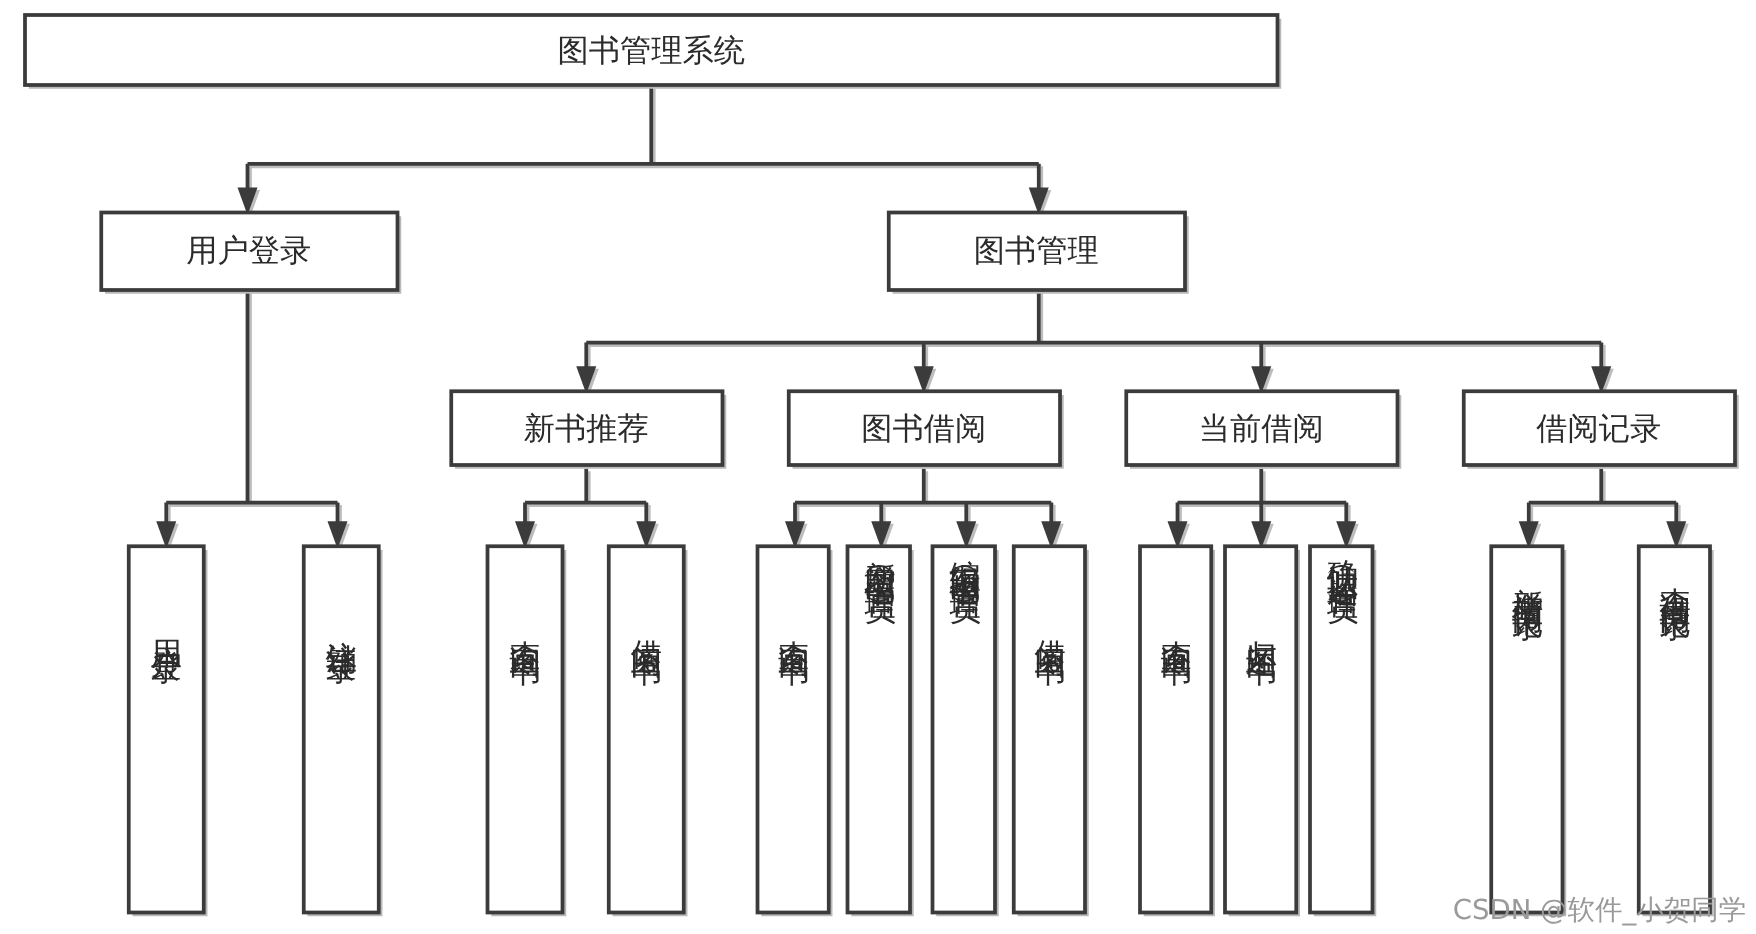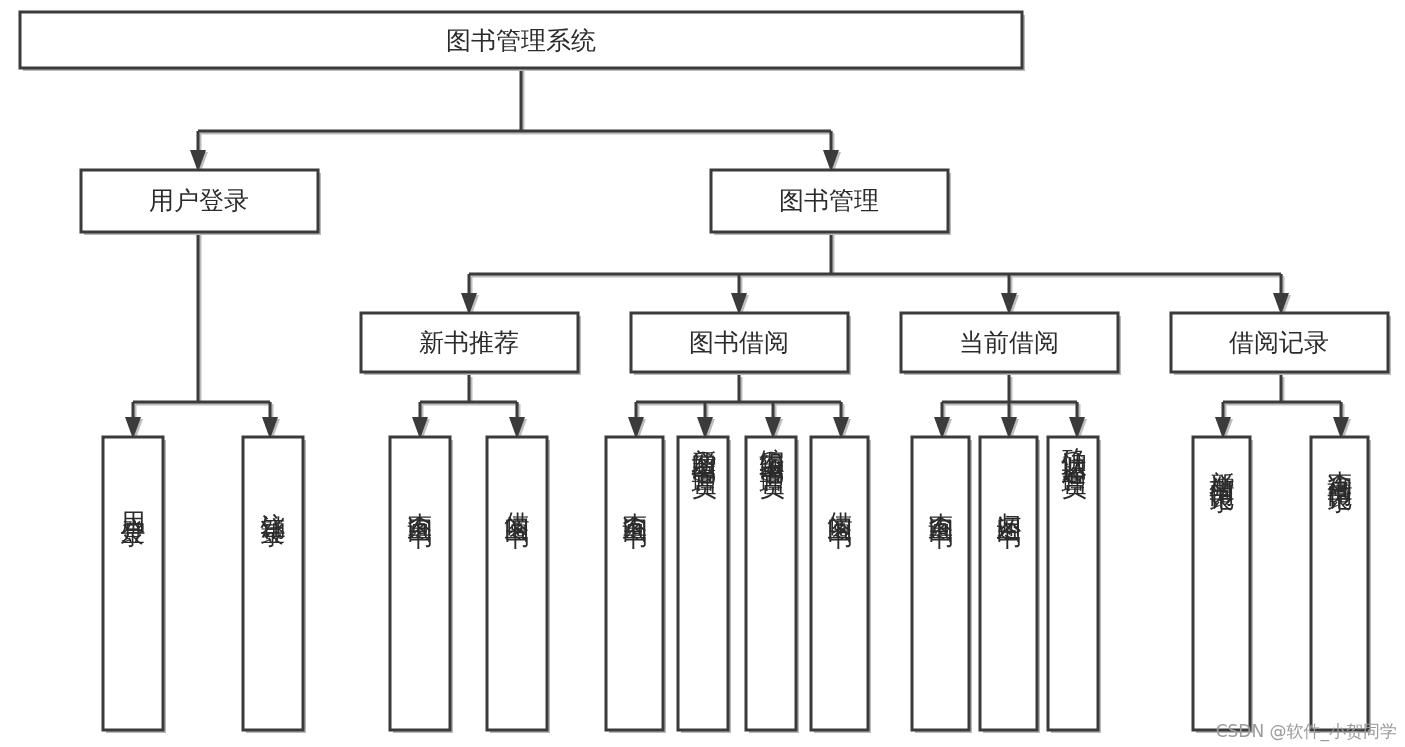--- a/index.html
+++ b/index.html
@@ -23,21 +23,21 @@
   .lbl-v{
     font-family:"DejaVu Sans","Liberation Sans",sans-serif;
     font-size:25px;fill:#2b2b2b;
     text-anchor:middle;
     writing-mode:vertical-rl;
     letter-spacing:4px;
   }
   .watermark{
     position:absolute;right:8px;bottom:4px;
     font-family:"DejaVu Sans","Liberation Sans",sans-serif;
-    font-size:17px;color:#9a9a9a;white-space:nowrap;
+    font-size:22px;color:#9a9a9a;white-space:nowrap;
     pointer-events:none;
   }
 </style>
 </head>
 <body>
 
 <svg id="diagram" viewBox="0 0 1405 747" xmlns="http://www.w3.org/2000/svg">
 
   <g>
 

